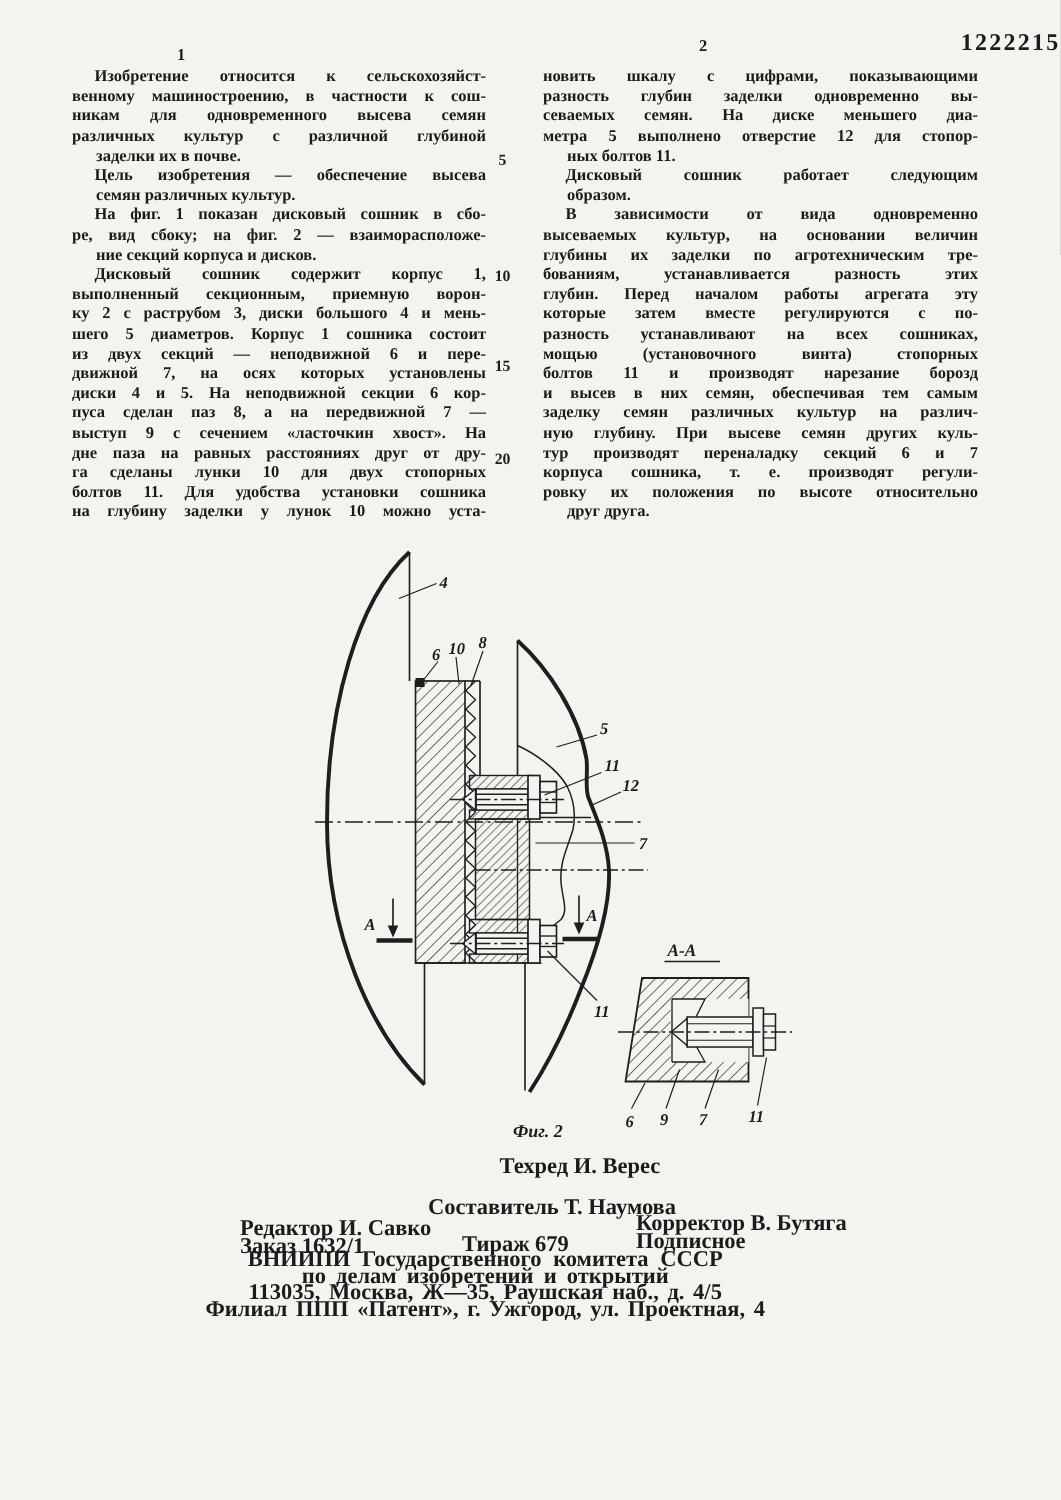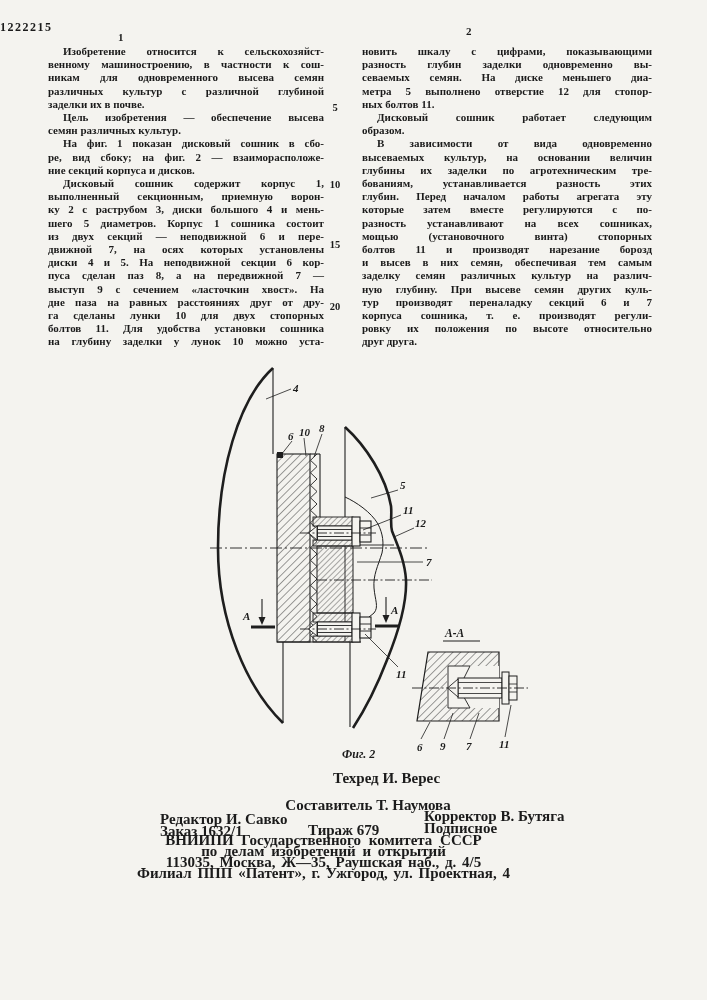--- a/index.html
+++ b/index.html
@@ -5,30 +5,30 @@
   html,body{margin:0;padding:0;}
   body{background:#888;}
   #page{
     position:relative;width:707px;height:1000px;margin:0 auto;
     background:#f4f3ef;color:#1b1b1b;
     font-family:"Liberation Serif","DejaVu Serif",serif;
     overflow:hidden;
   }
   
   .hdr-num{position:absolute;font-weight:bold;font-size:11px;}
-  #patent-no{position:absolute;top:20px;left:0;width:707px;text-align:left;
-    font-size:12px;letter-spacing:1.5px;font-weight:bold;}
+  #patent-no{position:absolute;top:20px;left:0;width:707px;text-align:right;
+    font-size:16px;letter-spacing:1.5px;font-weight:bold;}
   #col-no-1{top:31px;left:118px;}
   #col-no-2{top:25px;left:466px;}
   
   .col{position:absolute;top:45px;font-size:11px;line-height:13.2px;font-weight:bold;}
   #col-left{left:48px;width:276px;}
   #col-right{left:362px;width:290px;}
   .tl{text-align:justify;text-align-last:justify;white-space:nowrap;}
-  .tl.para-end{text-align-last:left;}
+  .tl.para-end{text-align-last:left;margin-left:16px;}
   .tl.indent{text-indent:15px;}
   
   #gutter{position:absolute;left:324px;top:0;width:22px;}
   .gn{position:absolute;left:0;width:22px;text-align:center;
      font-size:10.5px;font-weight:bold;}
   .gn:nth-child(1){top:102px;}
   .gn:nth-child(2){top:179px;}
   .gn:nth-child(3){top:239px;}
   .gn:nth-child(4){top:301px;}
   

